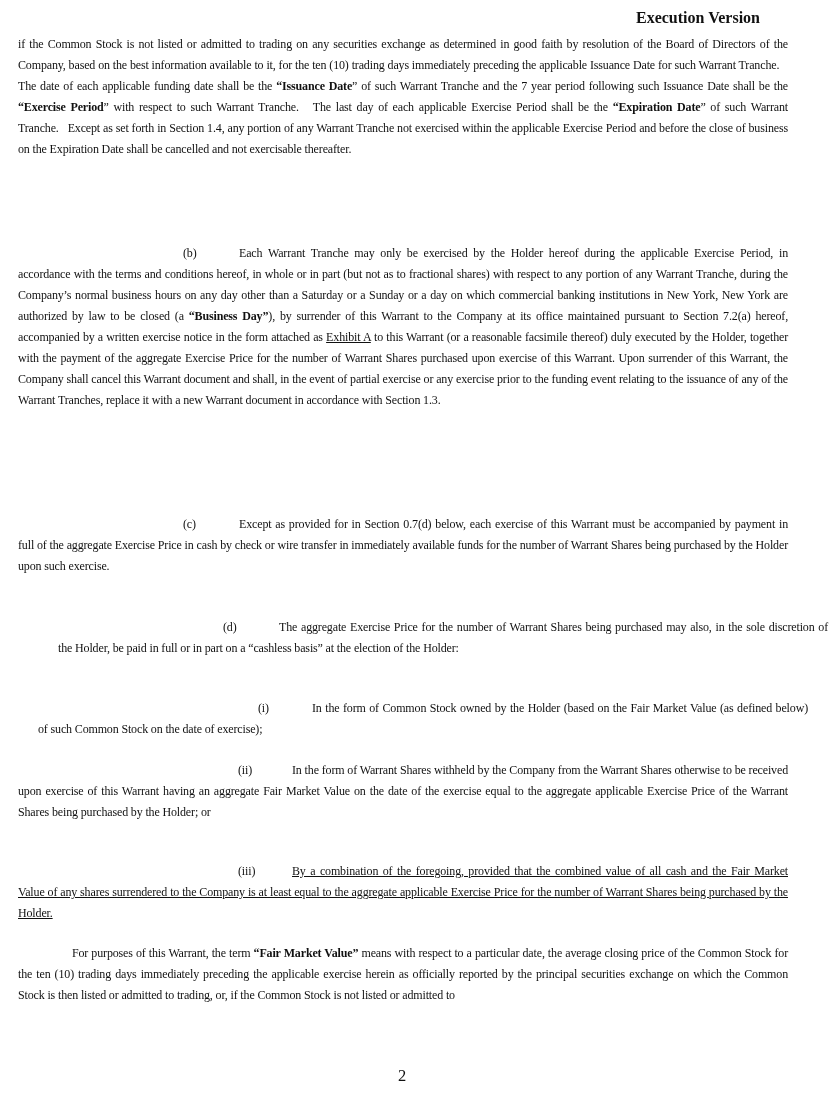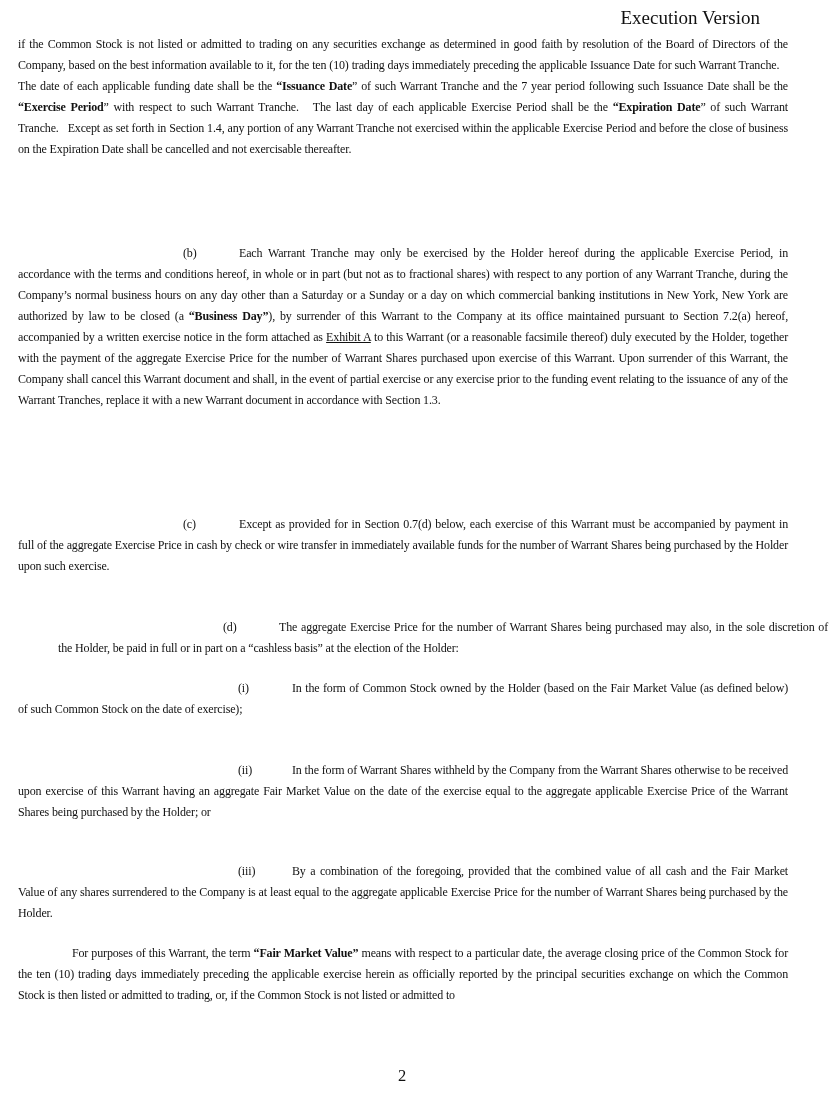--- a/index.html
+++ b/index.html
@@ -12,22 +12,22 @@
     height: 1111px;
     position: relative;
     overflow: hidden;
     font-family: "Liberation Serif", "DejaVu Serif", serif;
     color: #111111;
   }
   .header {
     position: absolute;
     top: 7px;
     right: 72px;
-    font-weight: normal;
-    font-size: 19px;
+    font-weight: bold;
+    font-size: 16px;
     line-height: 21px;
   }
   .body-text {
     position: absolute;
     left: 18px;
     width: 770px;
     font-size: 12px;
     line-height: 21px;
     text-align: justify;
     text-align-last: left;
@@ -67,22 +67,22 @@
   <div class="header">Execution Version</div>
 
   <p class="body-text para" style="top:34px;"><span>if the Common Stock is not listed or admitted to trading on any securities exchange as determined in good faith by resolution of the Board of Directors of the Company, based on the best information available to it, for the ten (10) trading days immediately preceding the applicable Issuance Date for such Warrant Tranche.&nbsp;&nbsp;&nbsp; The date of each applicable funding date shall be the </span><b>“Issuance Date</b><span>” of such Warrant Tranche and the 7 year period following such Issuance Date shall be the </span><b>“Exercise Period</b><span>” with respect to such Warrant Tranche.&nbsp;&nbsp; The last day of each applicable Exercise Period shall be the </span><b>“Expiration Date</b><span>” of such Warrant Tranche.&nbsp;&nbsp; Except as set forth in Section 1.4, any portion of any Warrant Tranche not exercised within the applicable Exercise Period and before the close of business on the Expiration Date shall be cancelled and not exercisable thereafter.</span></p>
 
   <p class="body-text para" style="top:243px;"><span class="ind-sub">(b)</span><span>Each Warrant Tranche may only be exercised by the Holder hereof during the applicable Exercise Period, in accordance with the terms and conditions hereof, in whole or in part (but not as to fractional shares) with respect to any portion of any Warrant Tranche, during the Company’s normal business hours on any day other than a Saturday or a Sunday or a day on which commercial banking institutions in New York, New York are authorized by law to be closed (a </span><b>“Business Day”</b><span>), by surrender of this Warrant to the Company at its office maintained pursuant to Section 7.2(a) hereof, accompanied by a written exercise notice in the form attached as </span><u>Exhibit A</u><span> to this Warrant (or a reasonable facsimile thereof) duly executed by the Holder, together with the payment of the aggregate Exercise Price for the number of Warrant Shares purchased upon exercise of this Warrant. Upon surrender of this Warrant, the Company shall cancel this Warrant document and shall, in the event of partial exercise or any exercise prior to the funding event relating to the issuance of any of the Warrant Tranches, replace it with a new Warrant document in accordance with Section 1.3.</span></p>
 
   <p class="body-text para" style="top:514px;"><span class="ind-sub">(c)</span><span>Except as provided for in Section 0.7(d) below, each exercise of this Warrant must be accompanied by payment in full of the aggregate Exercise Price in cash by check or wire transfer in immediately available funds for the number of Warrant Shares being purchased by the Holder upon such exercise.</span></p>
 
   <p class="body-text para" style="top:617px;margin-left:40px;"><span class="ind-sub">(d)</span><span>The aggregate Exercise Price for the number of Warrant Shares being purchased may also, in the sole discretion of the Holder, be paid in full or in part on a “cashless basis” at the election of the Holder:</span></p>
 
-  <p class="body-text para" style="top:678px;"><span class="ind-roman">(i)</span><span>In the form of Common Stock owned by the Holder (based on the Fair Market Value (as defined below) of such Common Stock on the date of exercise);</span></p>
+  <p class="body-text para" style="top:698px;margin-left:20px;"><span class="ind-roman">(i)</span><span>In the form of Common Stock owned by the Holder (based on the Fair Market Value (as defined below) of such Common Stock on the date of exercise);</span></p>
 
   <p class="body-text para" style="top:760px;"><span class="ind-roman">(ii)</span><span>In the form of Warrant Shares withheld by the Company from the Warrant Shares otherwise to be received upon exercise of this Warrant having an aggregate Fair Market Value on the date of the exercise equal to the aggregate applicable Exercise Price of the Warrant Shares being purchased by the Holder; or</span></p>
 
-  <p class="body-text para" style="top:861px;"><span class="ind-roman">(iii)</span><span>By a combination of the foregoing, provided that the combined value of all cash and the Fair Market Value of any shares surrendered to the Company is at least equal to the aggregate applicable Exercise Price for the number of Warrant Shares being purchased by the Holder.</span></p>
+  <p class="body-text para" style="top:861px;text-decoration:underline;"><span class="ind-roman">(iii)</span><span>By a combination of the foregoing, provided that the combined value of all cash and the Fair Market Value of any shares surrendered to the Company is at least equal to the aggregate applicable Exercise Price for the number of Warrant Shares being purchased by the Holder.</span></p>
 
   <p class="body-text para" style="top:943px;"><span class="ind-first"></span><span>For purposes of this Warrant, the term </span><b>“Fair Market Value”</b><span> means with respect to a particular date, the average closing price of the Common Stock for the ten (10) trading days immediately preceding the applicable exercise herein as officially reported by the principal securities exchange on which the Common Stock is then listed or admitted to trading, or, if the Common Stock is not listed or admitted to</span></p>
 
   <div class="page-number">2</div>
 </div>
 
 </body></html>

